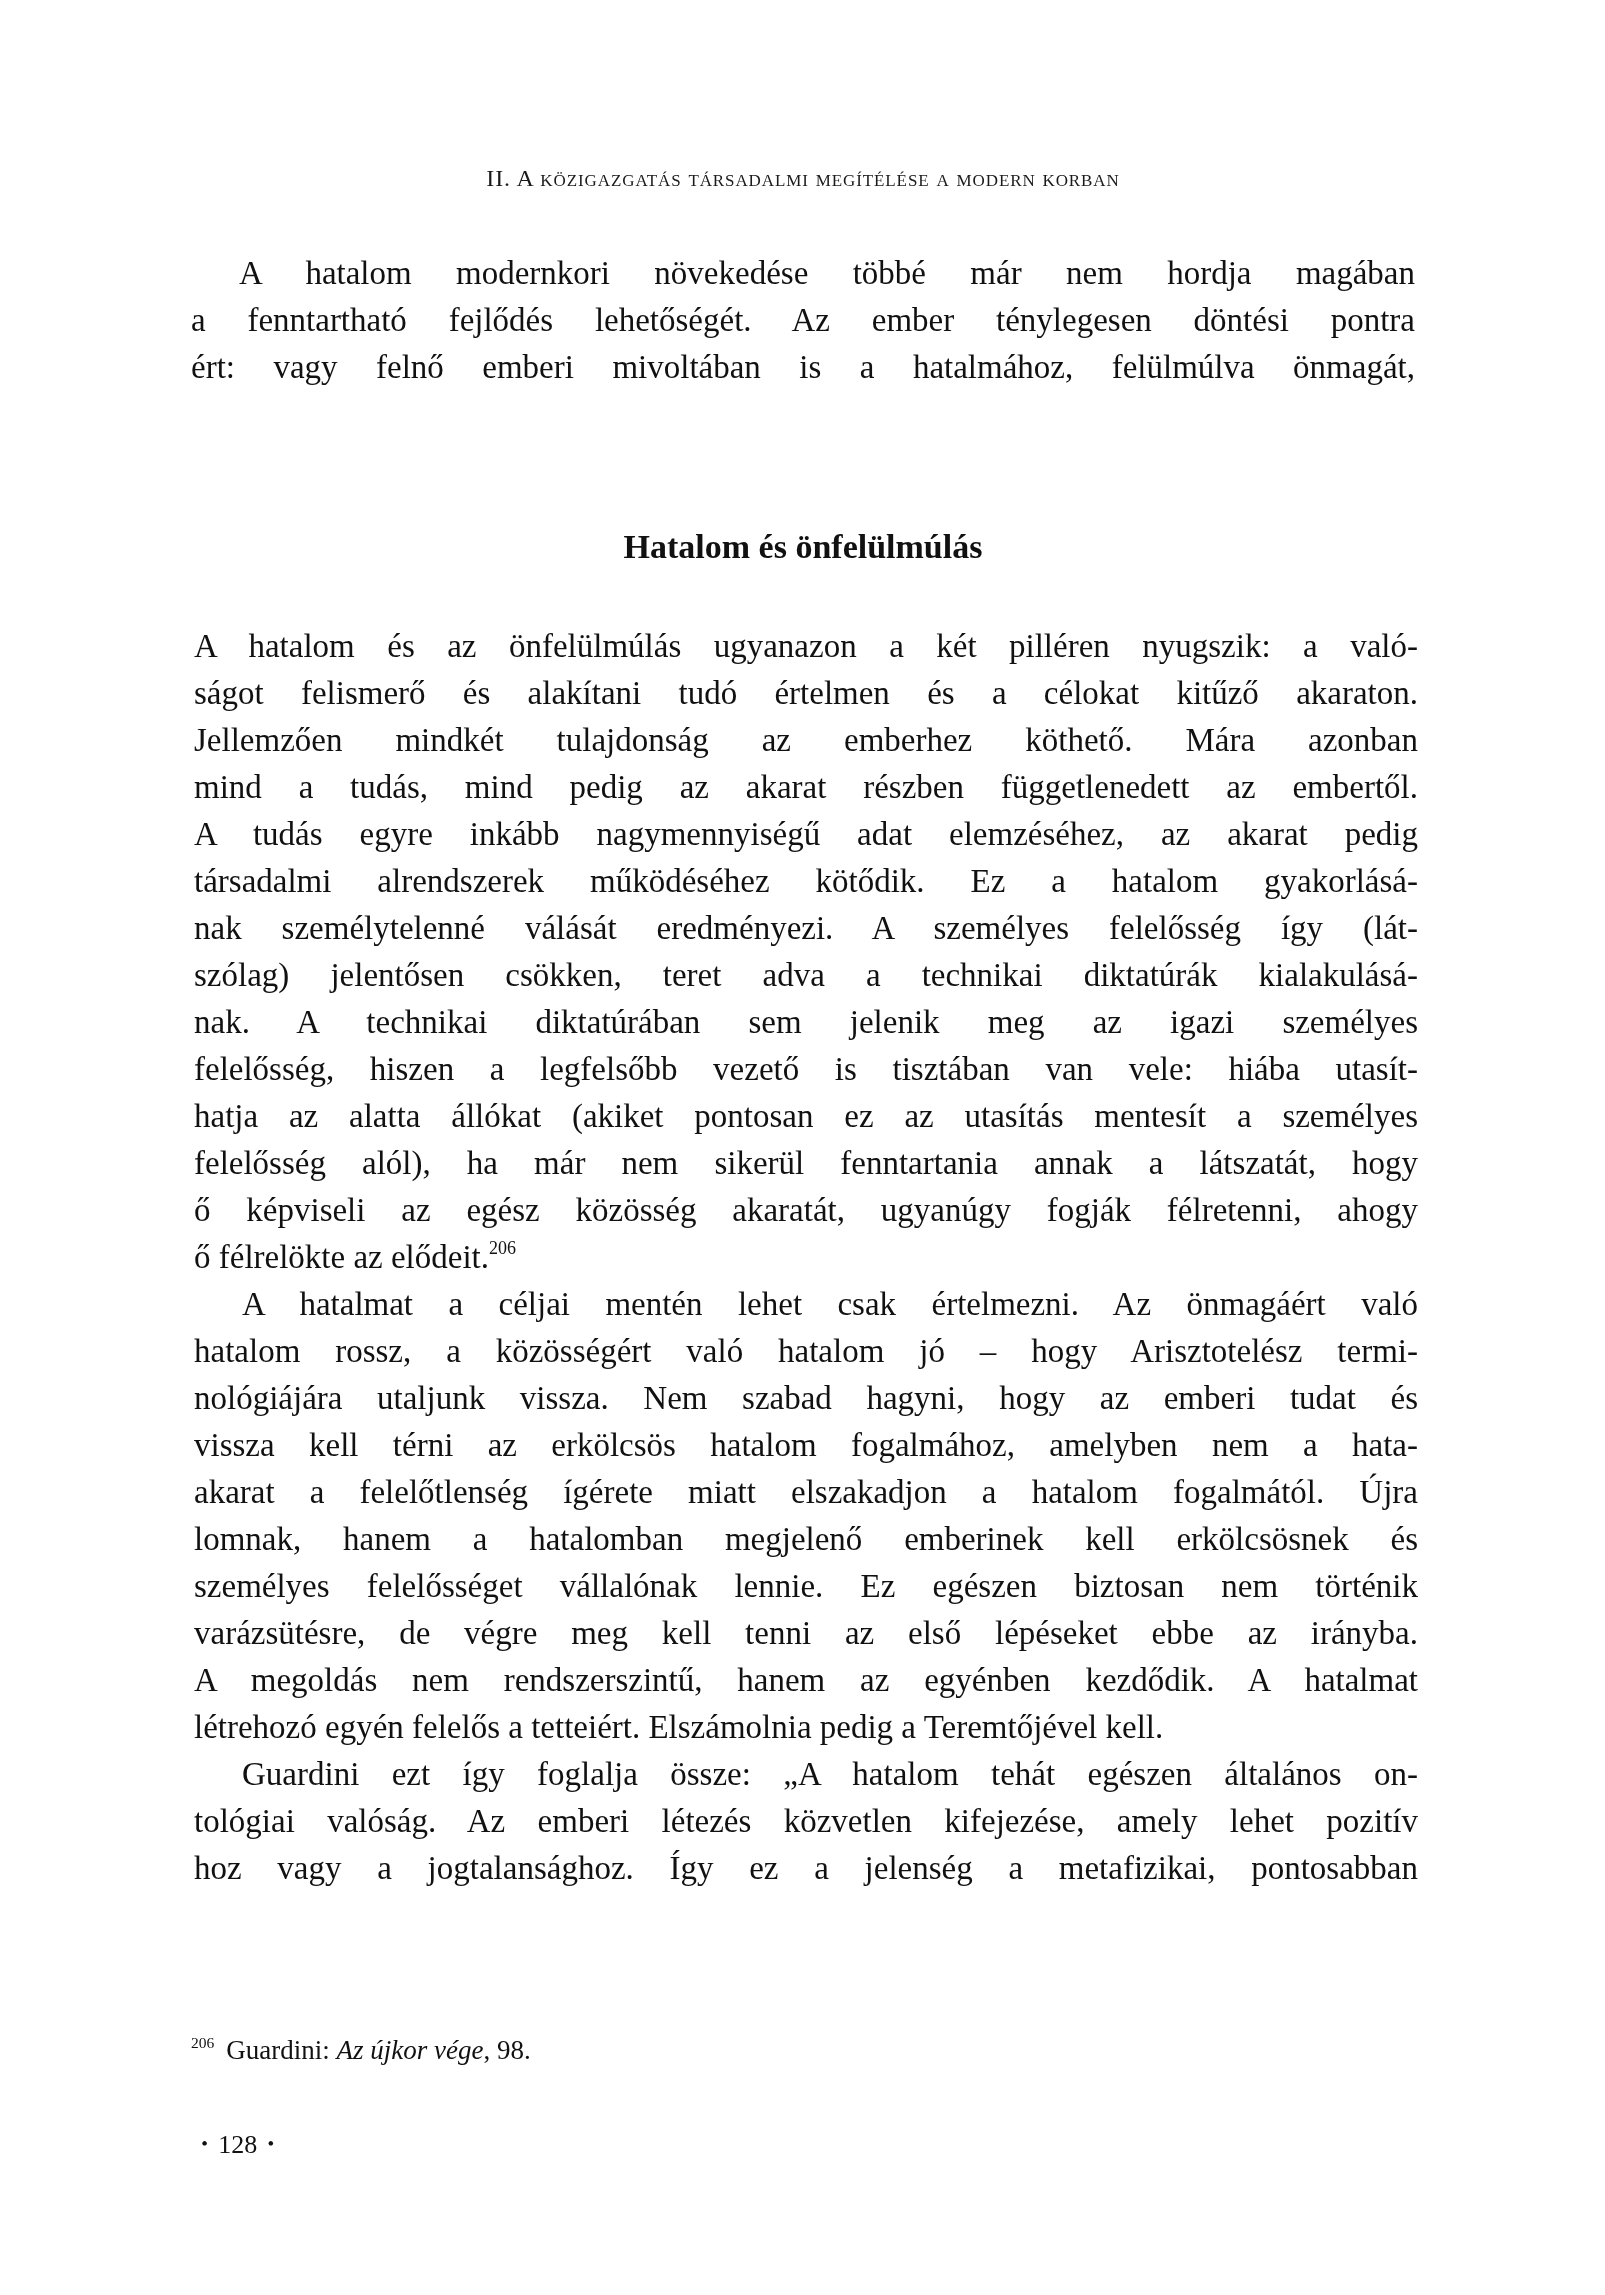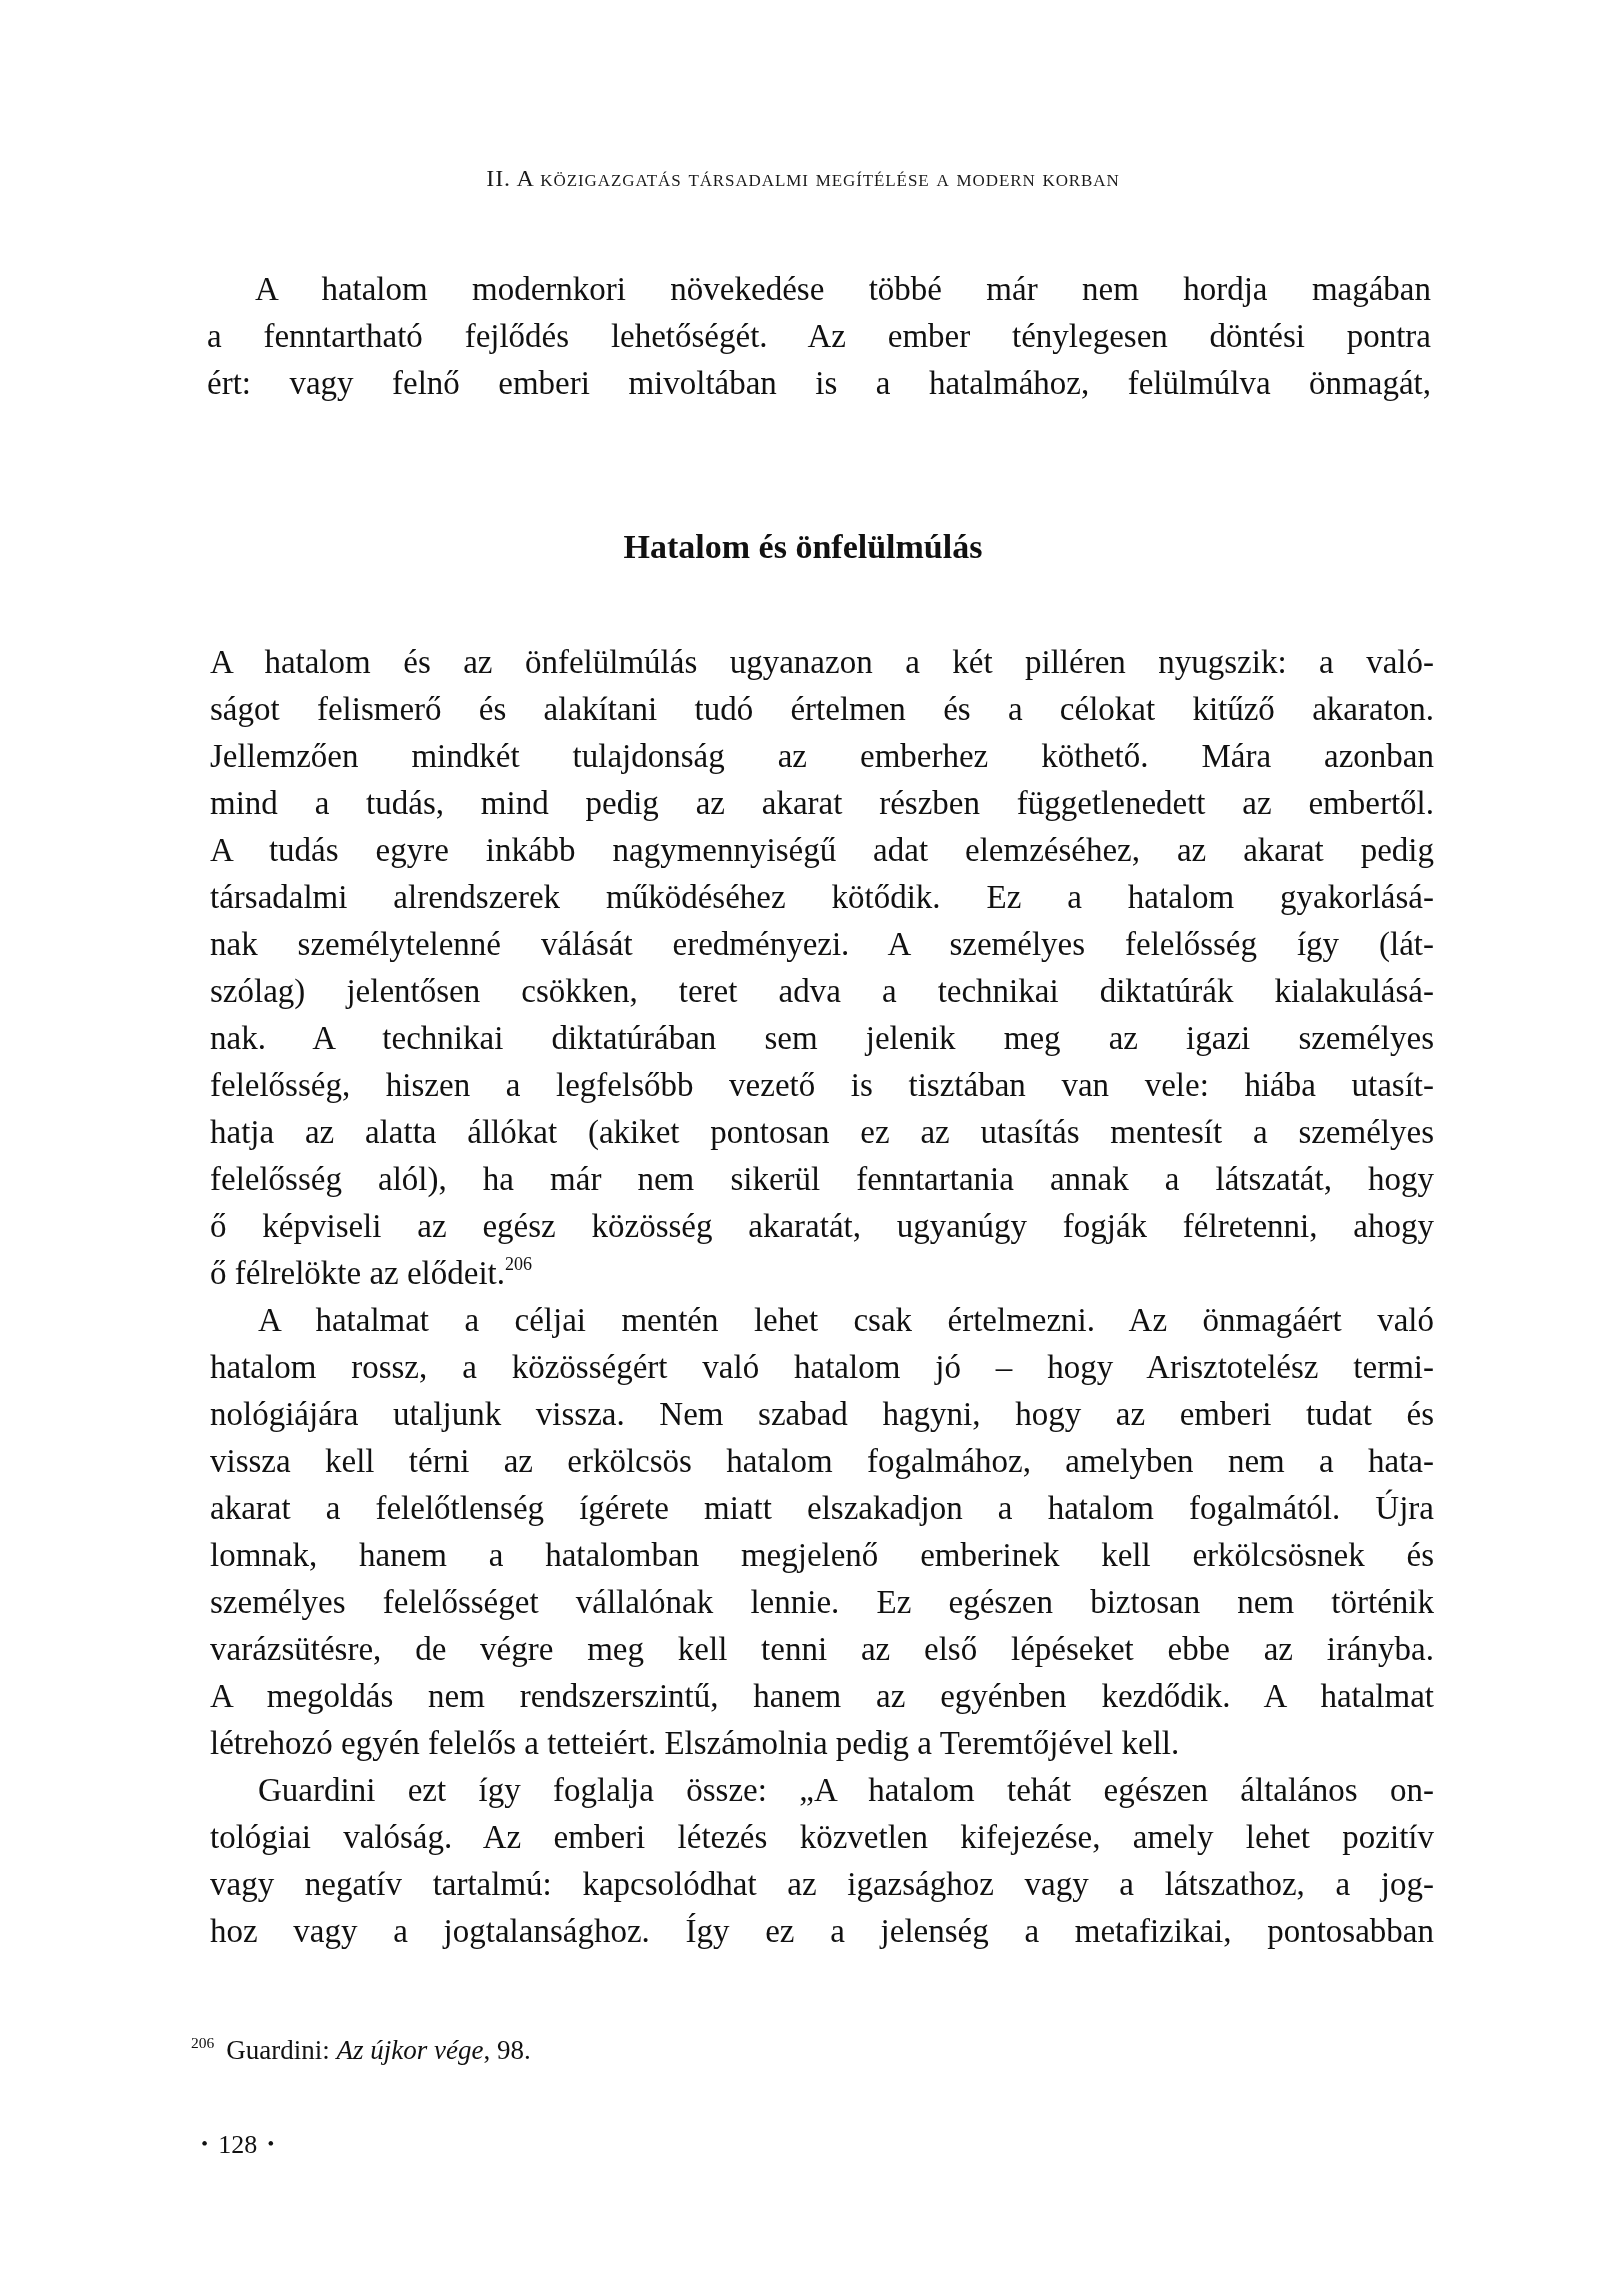--- a/index.html
+++ b/index.html
@@ -1,19 +1,19 @@
 <!DOCTYPE html>
 <html style="font-size:13.8px"><head>
 <meta charset="utf-8">
 <style>
   html, body { margin: 0; padding: 0; background: #ffffff; }
   body { width: 1605px; height: 2295px; position: relative; overflow: hidden; color: #111; font-family: "Liberation Serif", "DejaVu Serif", serif; }
   .page { position: absolute; left: 191px; top: 0; width: 1224px; }
   .running-head { position: absolute; top: 165px; left: 0; width: 1224px; text-align: center; font-size: 24px; letter-spacing: 0.9px; font-variant: small-caps; color: #1a1a1a; }
-  .body-text { font-size: 33px; line-height: 47px; text-align: justify; hyphens: manual; margin: 16px; }
+  .body-text { font-size: 33px; line-height: 47px; text-align: justify; hyphens: manual; margin: 0; }
   .intro { position: absolute; top: 250px; left: 0; width: 1224px; }
   .section-title { position: absolute; top: 528px; left: 0; width: 1224px; text-align: center; font-weight: bold; font-size: 34px; }
   .section { position: absolute; top: 623px; left: 3px; width: 1224px; }
   .line { display: block; text-align: justify; text-align-last: justify; white-space: nowrap; }
   .line.last { text-align-last: left; }
   .line.ind { padding-left: 48px; }
   sup.fnref { font-size: 18px; vertical-align: 13.8px; line-height: 0; }
   .footnote { position: absolute; top: 2035px; left: 0; font-size: 27px; }
   .footnote sup { font-size: 15.5px; vertical-align: 11.2px; line-height: 0; margin-right: 12px; }
   .page-number { position: absolute; top: 2130px; left: 0; width: 1224px; text-align: left; font-size: 26px; }
@@ -58,21 +58,20 @@
         <span class="line"><span>akarat a felelőtlenség ígérete miatt elszakadjon a hatalom fogalmától. Újra</span></span>
         <span class="line"><span>lomnak, hanem a hatalomban megjelenő emberinek kell erkölcsösnek és</span></span>
         <span class="line"><span>személyes felelősséget vállalónak lennie. Ez egészen biztosan nem történik</span></span>
         <span class="line"><span>varázsütésre, de végre meg kell tenni az első lépéseket ebbe az irányba.</span></span>
         <span class="line"><span>A megoldás nem rendszerszintű, hanem az egyénben kezdődik. A hatalmat</span></span>
         <span class="line last"><span>létrehozó egyén felelős a tetteiért. Elszámolnia pedig a Teremtőjével kell.</span></span>
       </div>
       <div>
         <span class="line ind"><span>Guardini ezt így foglalja össze: „A hatalom tehát egészen általános on-</span></span>
         <span class="line"><span>tológiai valóság. Az emberi létezés közvetlen kifejezése, amely lehet pozitív</span></span>
-        <span class="line"><span>vagy negatív tartalmú: kapcsolódhat az igazsághoz vagy a látszathoz, a jog-</span></span>
         <span class="line"><span>hoz vagy a jogtalansághoz. Így ez a jelenség a metafizikai, pontosabban</span></span>
       </div>
     </div>
 
   <div class="footnote">
     <sup>206</sup><span>Guardini:</span> <i>Az újkor vége</i><span>, 98.</span>
   </div>
 
   <div class="page-number">
     <span class="bullet">•</span><span>128</span><span class="bullet">•</span>

